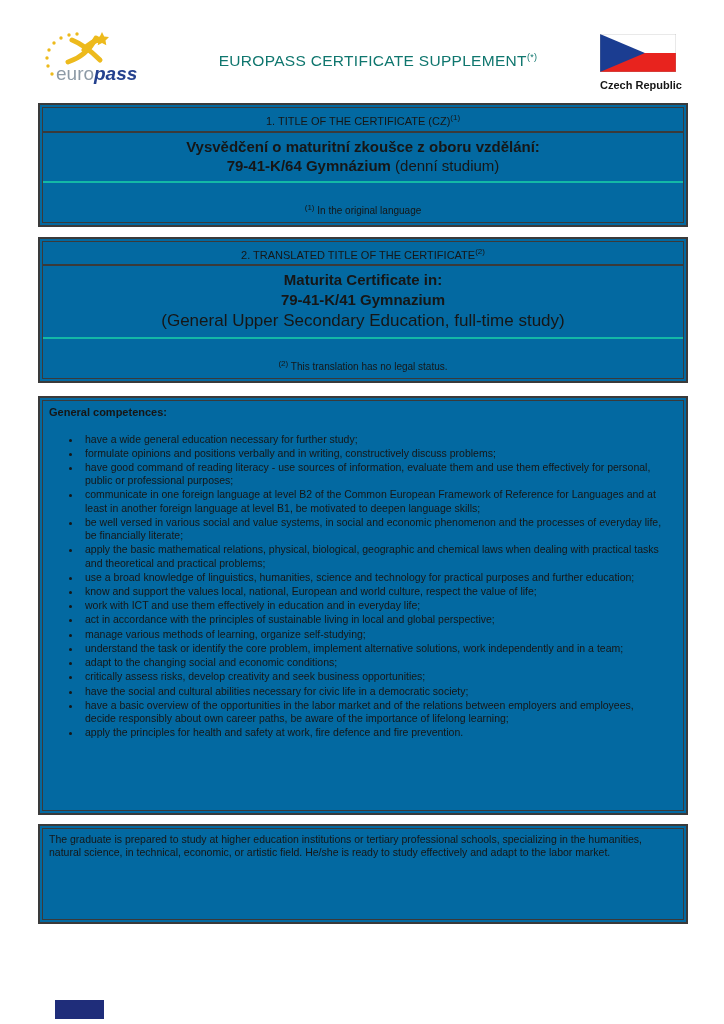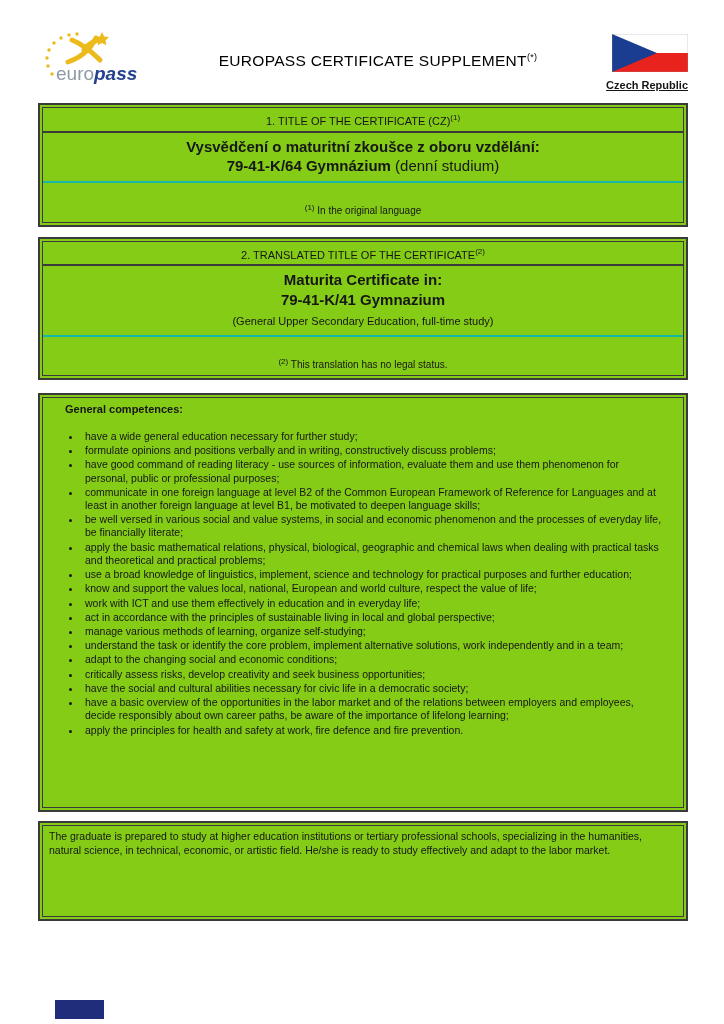--- a/index.html
+++ b/index.html
@@ -4,38 +4,38 @@
 <style>
   html,body { margin:0; padding:0; background:#e8e8e8; }
   .page {
     position:relative; width:724px; height:1024px; background:#ffffff;
     font-family:"Liberation Sans", sans-serif; color:#161616; overflow:hidden;
     margin:0 auto;
   }
   
   .doc-header { position:absolute; top:28px; left:38px; width:650px; height:66px; display:flex; align-items:flex-start;gap:28px; }
   .logo-wrap { width:118px; height:60px; flex:0 0 auto; }
-  .main-title { flex:1 1 auto; text-align:center; padding-top:24px; font-size:15.5px; letter-spacing:0.3px; color:#000000; white-space:nowrap; }
+  .main-title { flex:1 1 auto; text-align:center; padding-top:24px; font-size:15.5px; letter-spacing:0.3px; color:#0f766e; white-space:nowrap; }
   .main-title sup { font-size:9px; }
-  .flag-wrap { flex:0 0 auto; width:88px; text-align:right; padding-top:6px;text-decoration:underline; }
+  .flag-wrap { flex:0 0 auto; width:88px; text-align:left; padding-top:6px; }
   .flag-label { font-size:11px; font-weight:bold; margin-top:3px; }
   
   .sections { position:absolute; top:103px; left:38px; width:650px; }
-  .section { border:2px solid #3a3a3a; padding:2px; background:#84cc16; }
+  .section { border:2px solid #3a3a3a; padding:2px; background:#0369a1; }
   .section-inner { border:1px solid #3a3a3a; }
   .gap12 { height:10px; } .gap15 { height:13px; } .gap11 { height:9px; }
   .sec-heading { text-align:center; font-size:11px; padding:5px 4px 4px 4px; border-bottom:2px solid #3a3a3a; }
   .sec-heading sup { font-size:8px; }
   .cert-title { text-align:center; font-size:15px; font-weight:bold; line-height:1.32; padding:4px 6px 5px 6px; border-bottom:2px solid #14b8a6; }
   .cert-title .reg { font-weight:normal; }
-  .cert-title .big-reg { font-weight:normal; font-size:11px; }
+  .cert-title .big-reg { font-weight:normal; font-size:17px; }
   .footnote { text-align:center; font-size:10px; padding:20px 4px 5px 4px; }
   .footnote sup { font-size:8px; }
   .skills-body { padding:5px 6px 6px 6px; min-height:398px; font-size:10.5px; }
-  .skills-intro { font-weight:bold; font-size:11px;margin-left:16px; }
+  .skills-intro { font-weight:bold; font-size:11px; }
   .skills-list { margin:15px 14px 0 0; padding-left:33px; }
   .skills-list li { margin:0 0 1px 0; padding-left:3px; line-height:1.26; font-size:10.5px; }
   .occupations-body { padding:4px 6px 6px 6px; min-height:80px; font-size:10.5px; line-height:1.3; }
   
   .footer-fragment { position:absolute; left:55px; bottom:5px; width:49px; height:19px; background:#1f2d7a; }
 </style>
 </head>
 <body>
 
 <div class="page">
@@ -107,25 +107,25 @@
     <div class="gap15"></div>
 
     <div class="section">
       <div class="section-inner">
         <div class="skills-body">
           <div class="skills-intro">General competences:</div>
           <ul class="skills-list">
 
           <li>have a wide general education necessary for further study;</li>
               <li>formulate opinions and positions verbally and in writing, constructively discuss problems;</li>
-              <li>have good command of reading literacy - use sources of information, evaluate them and use them phenomenon for personal, public or professional purposes;</li>
+              <li>have good command of reading literacy - use sources of information, evaluate them and use them effectively for personal, public or professional purposes;</li>
               <li>communicate in one foreign language at level B2 of the Common European Framework of Reference for Languages and at least in another foreign language at level B1, be motivated to deepen language skills;</li>
               <li>be well versed in various social and value systems, in social and economic phenomenon and the processes of everyday life, be financially literate;</li>
               <li>apply the basic mathematical relations, physical, biological, geographic and chemical laws when dealing with practical tasks and theoretical and practical problems;</li>
-              <li>use a broad knowledge of linguistics, implement, science and technology for practical purposes and further education;</li>
+              <li>use a broad knowledge of linguistics, humanities, science and technology for practical purposes and further education;</li>
               <li>know and support the values local, national, European and world culture, respect the value of life;</li>
               <li>work with ICT and use them effectively in education and in everyday life;</li>
               <li>act in accordance with the principles of sustainable living in local and global perspective;</li>
               <li>manage various methods of learning, organize self-studying;</li>
               <li>understand the task or identify the core problem, implement alternative solutions, work independently and in a team;</li>
               <li>adapt to the changing social and economic conditions;</li>
               <li>critically assess risks, develop creativity and seek business opportunities;</li>
               <li>have the social and cultural abilities necessary for civic life in a democratic society;</li>
               <li>have a basic overview of the opportunities in the labor market and of the relations between employers and employees, decide responsibly about own career paths, be aware of the importance of lifelong learning;</li>
               <li>apply the principles for health and safety at work, fire defence and fire prevention.</li>

